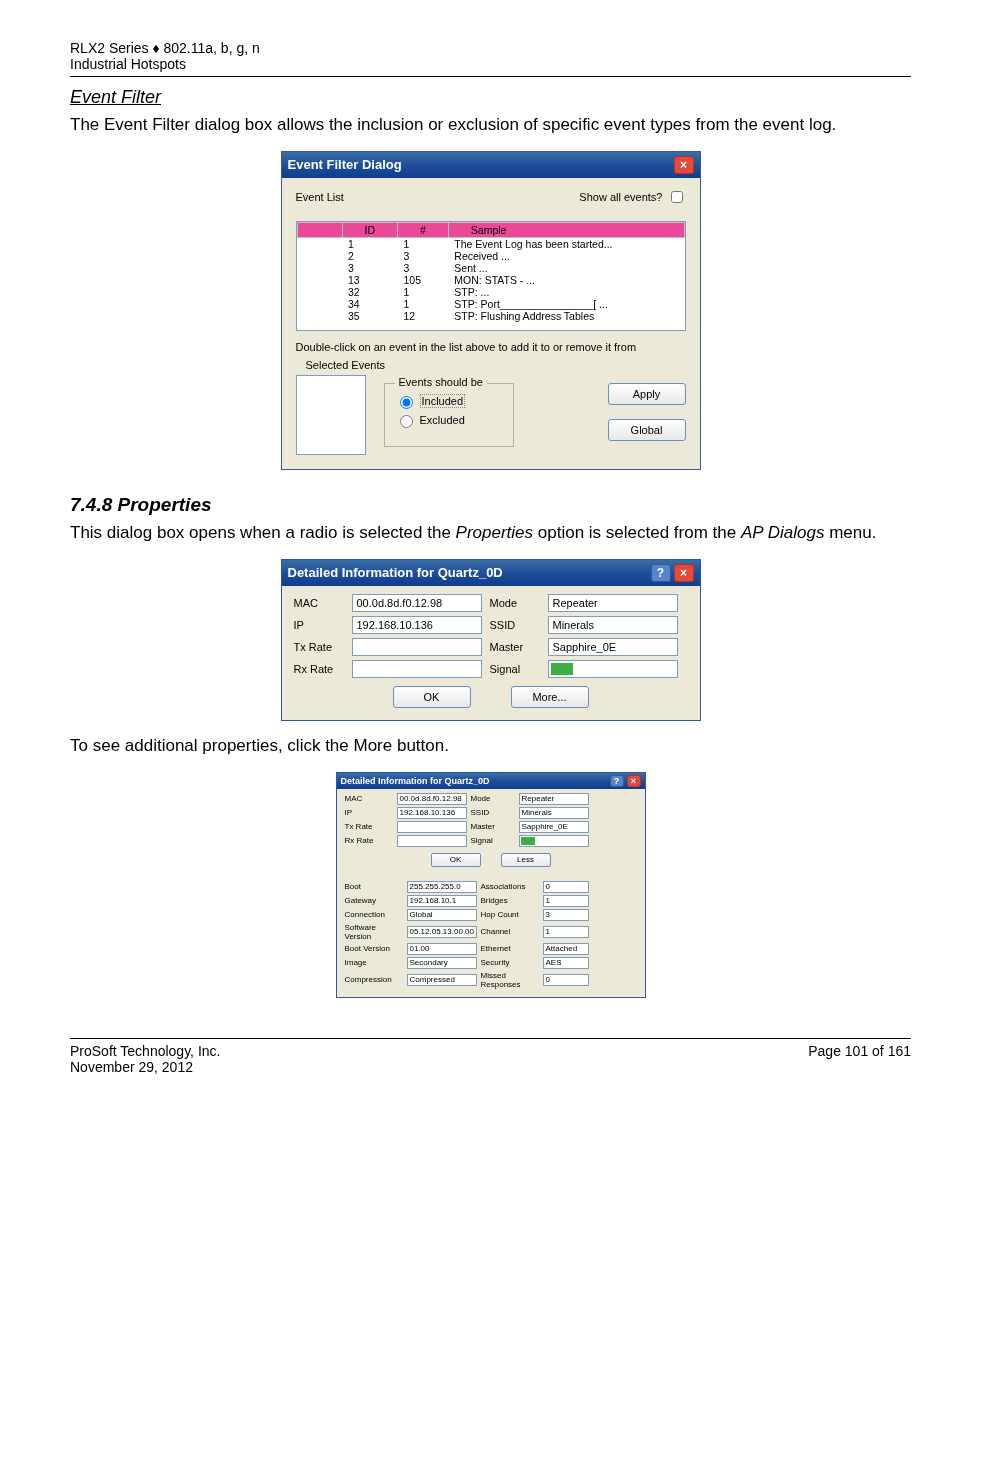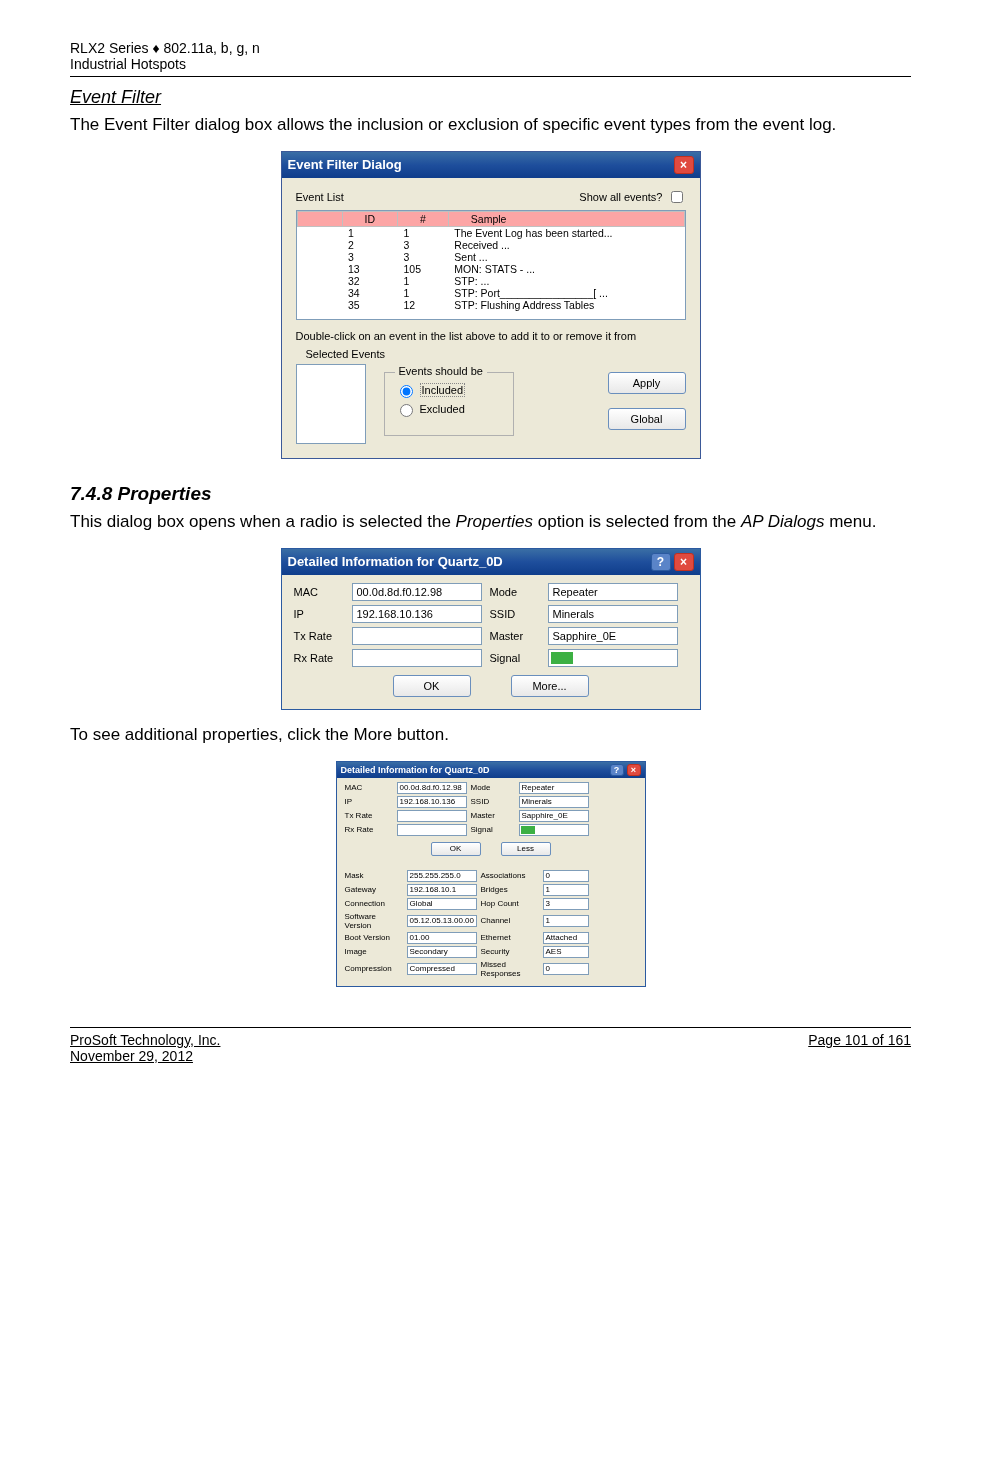--- a/index.html
+++ b/index.html
@@ -73,34 +73,34 @@
     border: 1px solid #2b5aa0;
     color: #fff;
     text-align: center;
     line-height: 16px;
     border-radius: 3px;
     font-weight: bold;
     font-size: 12px;
     margin-right: 3px;
   }
   .efd-body { padding: 10px 14px 14px 14px; }
-  .efd-row1 { display: flex; align-items: center; margin-bottom: 4px; }
+  .efd-row1 { display: flex; align-items: center; margin-bottom: 15px; }
   .efd-el-label { font-size: 11px; }
   .efd-show { margin-left: auto; font-size: 11px; display: flex; align-items: center; gap: 4px; }
   .efd-show input { width: 12px; height: 12px; }
   .efd-list {
     background: #fff;
     border: 1px solid #7f9db9;
     height: 110px;
     overflow: hidden;
     font-size: 10.5px;
   }
   .efd-list table { border-collapse: collapse; width: 100%; }
   .efd-list th {
-    background: #fca5a5;
+    background: #ec4899;
     border: 1px solid #c0c0c0;
     font-weight: normal;
     text-align: left;
     padding: 1px 22px;
   }
   .efd-list td { padding: 0 6px; white-space: nowrap; }
   .efd-hint { font-size: 11px; margin: 10px 0 6px 0; }
   .efd-bottom { display: flex; gap: 16px; }
   .sel-box {
     width: 70px; height: 80px;
@@ -192,21 +192,20 @@
   .did2-sep { height: 8px; }
   .did2-grid2 { display: grid; grid-template-columns: 58px 70px 58px 46px; gap: 2px 4px; align-items: center; }
 
   .page-footer {
     display: flex;
     justify-content: space-between;
     border-top: 1.5px solid #000;
     padding-top: 4px;
     margin-top: 40px;
     font-size: 14px;
-    text-decoration: underline;
   }
 </style>
 </head>
 <body>
 
 <div class="page-header">
   <div class="left">
     <div>RLX2 Series ♦ 802.11a, b, g, n</div>
     <div>Industrial Hotspots</div>
   </div>
@@ -385,21 +384,21 @@
         <div class="sigbar">
             <div class="sigbar-inner"></div>
           </div>
       </div>
       <div class="did2-btns">
         <button class="did2-btn">OK</button>
         <button class="did2-btn">Less</button>
       </div>
       <div class="did2-sep"></div>
       <div class="did2-grid2">
-        <span>Mask</span>
+        <span>Boot</span>
         <div class="fld">255.255.255.0</div>
         <span>Associations</span>
         <div class="fld">0</div>
 
         <span>Gateway</span>
         <div class="fld">192.168.10.1</div>
         <span>Bridges</span>
         <div class="fld">1</div>
 
         <span>Connection</span>

